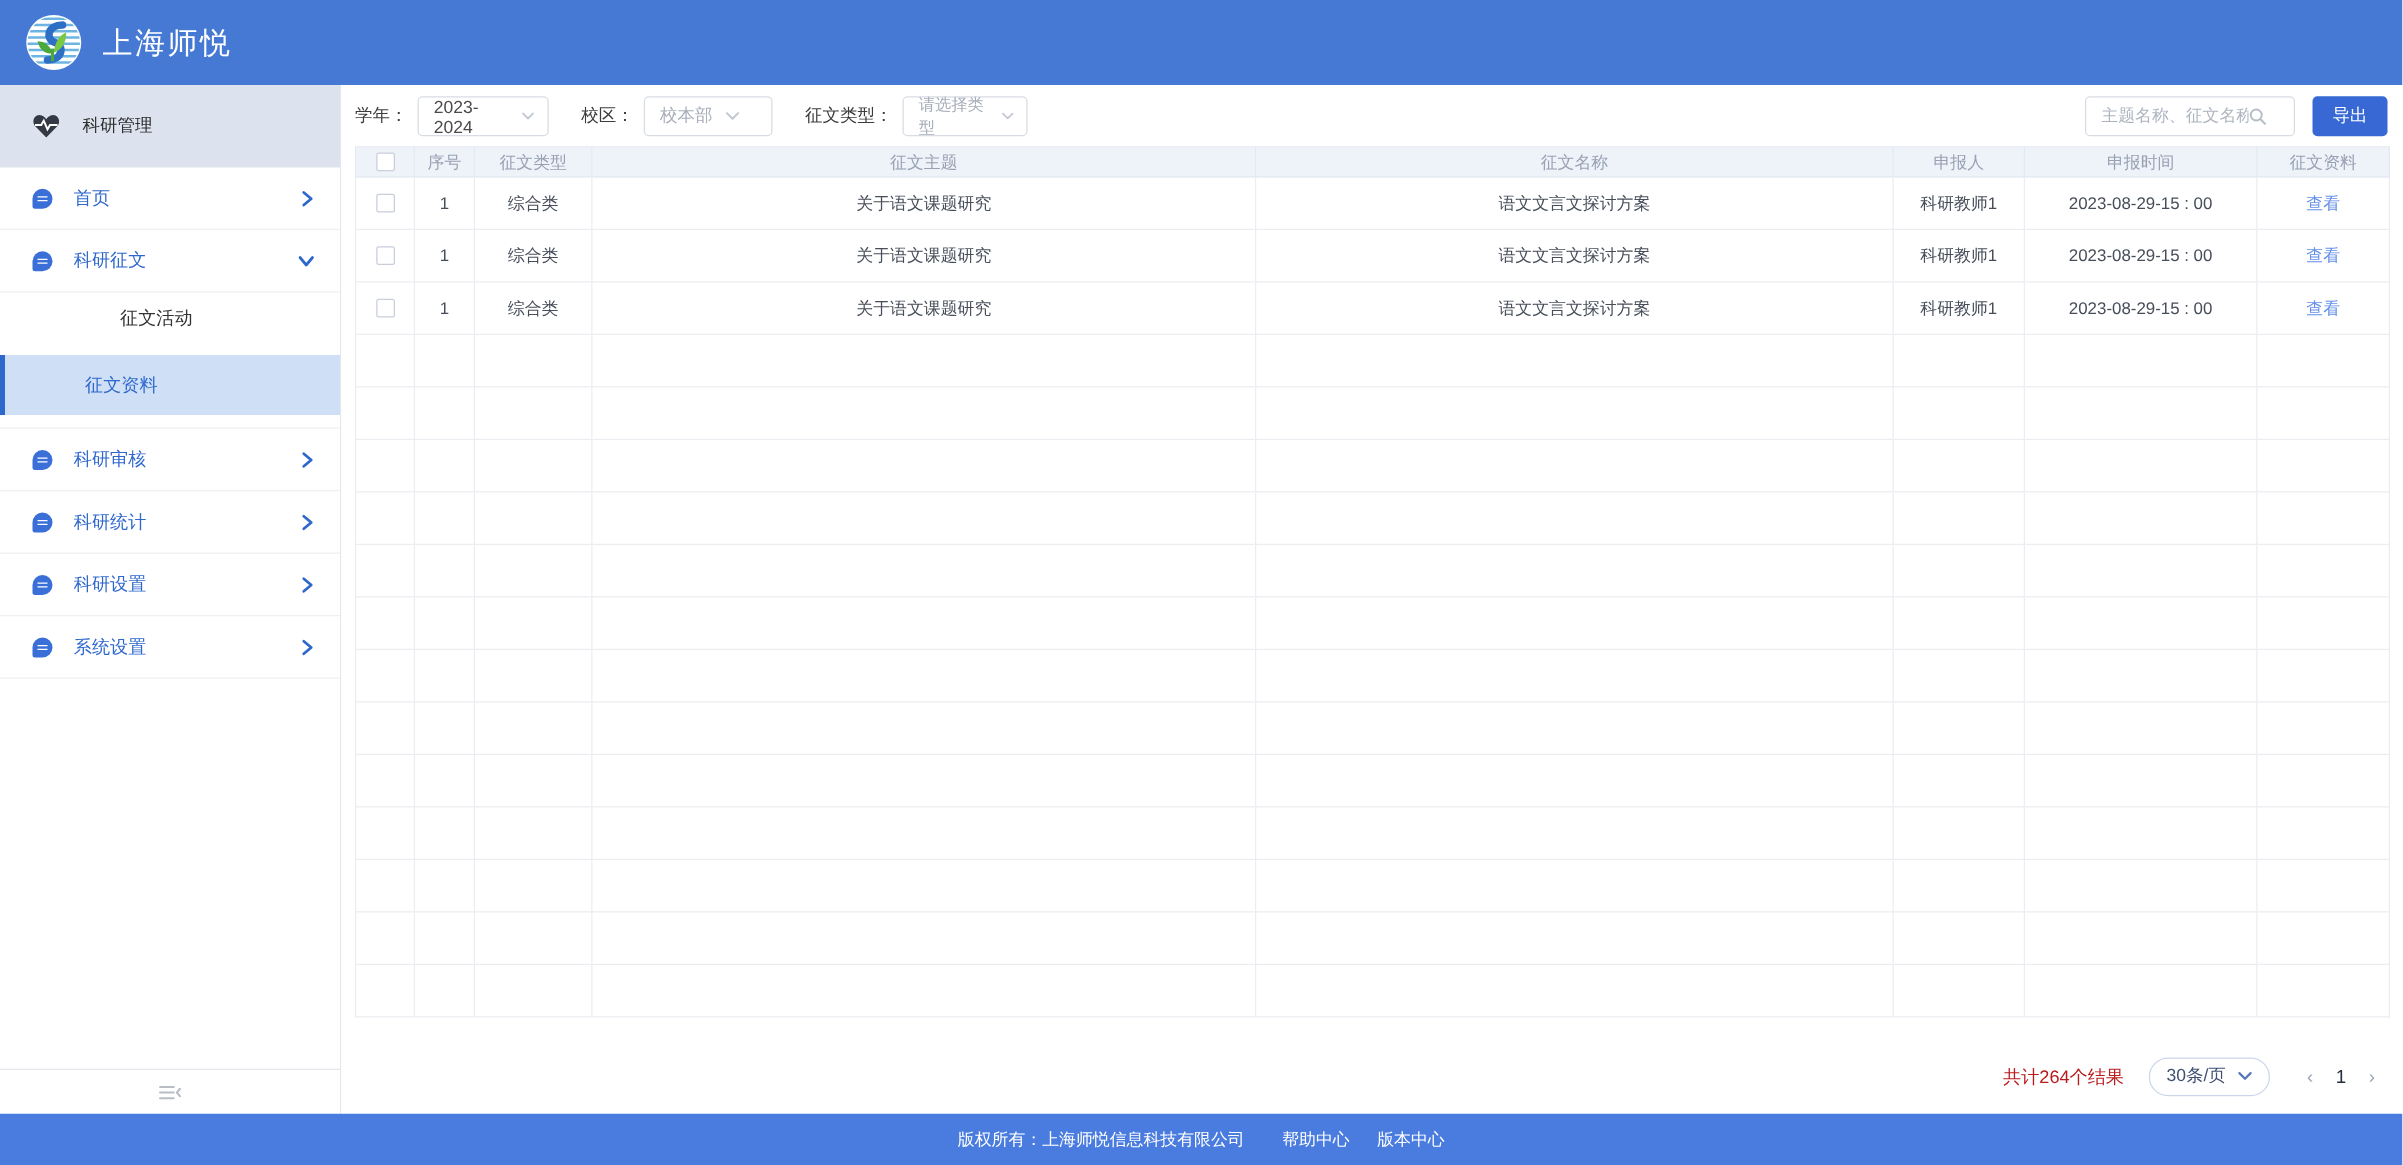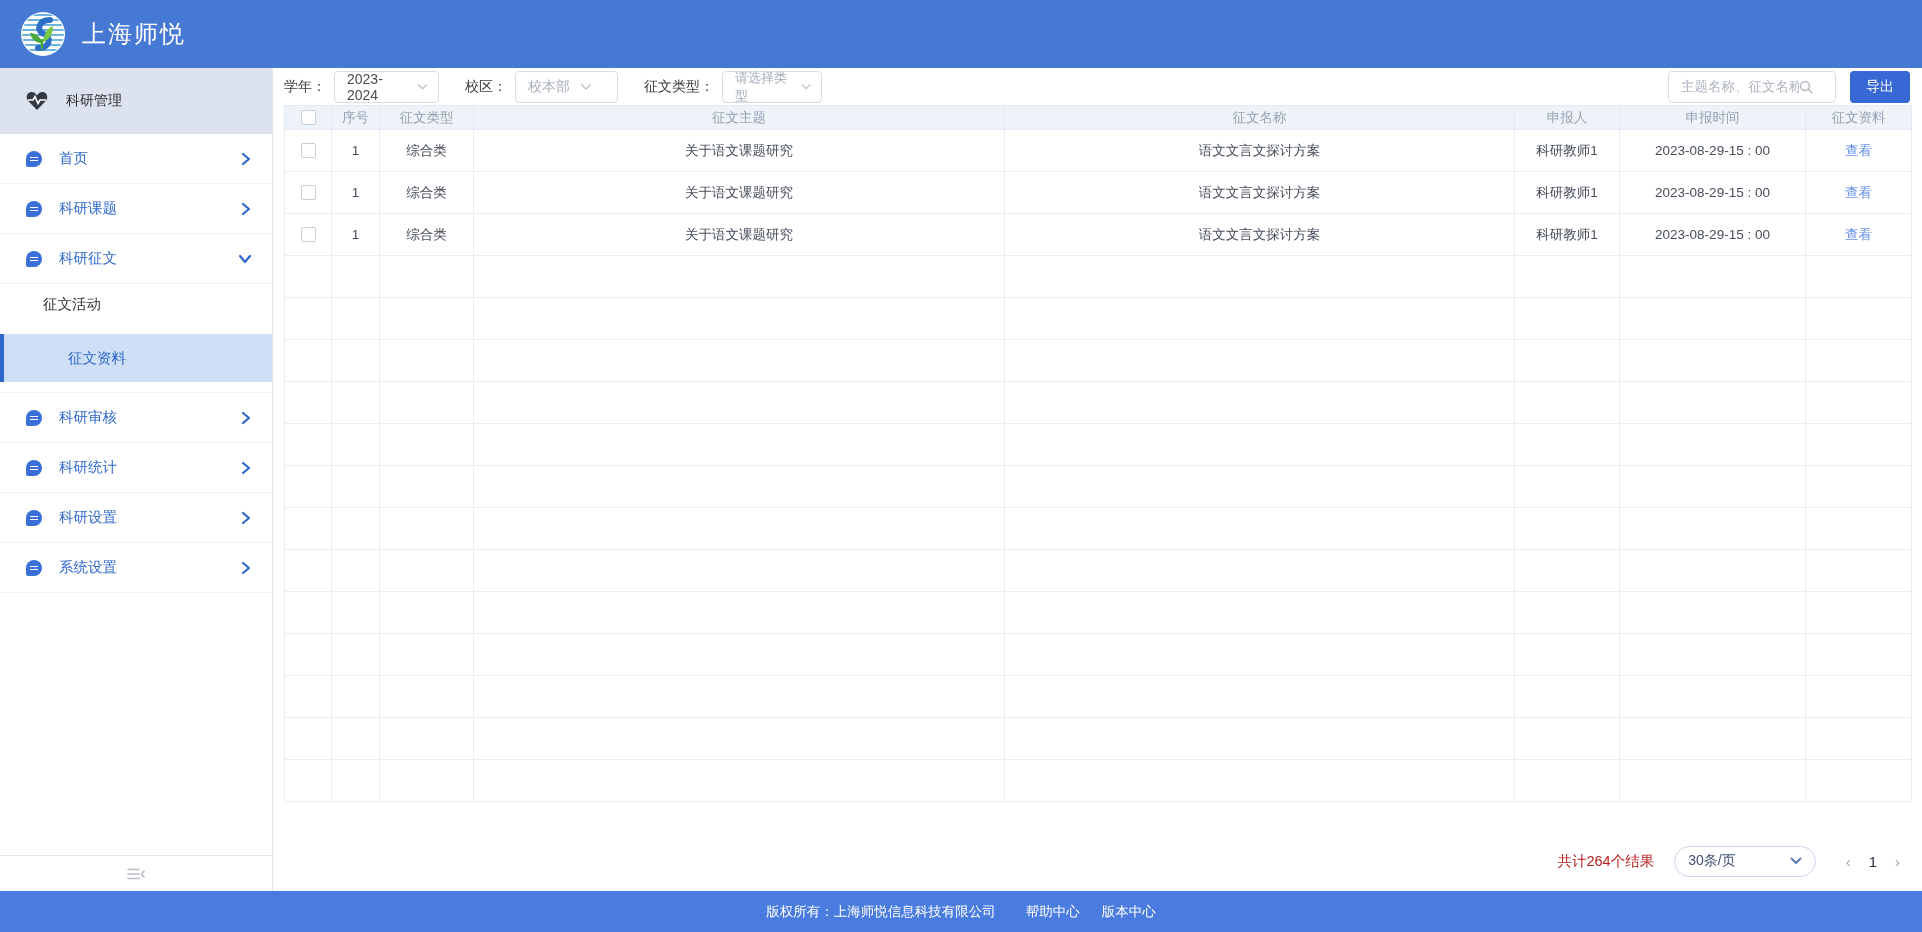--- a/index.html
+++ b/index.html
@@ -18,27 +18,27 @@
   .sidebar { width:273px; flex:0 0 auto; border-right:1px solid #e3e6eb; display:flex; flex-direction:column; background:#fff; }
   .side-head { height:66px; background:#dce3ee; display:flex; align-items:center; padding-left:26px; flex:0 0 auto; }
   .side-head-title { font-size:14px; color:#2d2d2d; margin-left:18px; }
   .nav { flex:1 1 auto; overflow:hidden; }
   .mi { height:50px; display:flex; align-items:center; padding:0 20px 0 26px; border-bottom:1px solid #eef0f3; cursor:pointer; }
   .mi-label { flex:1; margin-left:17px; font-size:14.5px; color:#2f68cc; }
   .bubble { width:16px; height:16px; background:#3a6fd8; border-radius:8px 8px 8px 2px; position:relative; flex:0 0 auto; }
   .bubble::before { content:""; position:absolute; left:4px; top:6px; width:8px; height:1.5px; background:#fff; box-shadow:0 3px 0 #fff; }
   .chev { flex:0 0 auto; }
   .submenu { border-bottom:1px solid #eef0f3; padding-bottom:10px; }
-  .smi { height:40px; display:flex; align-items:center; padding-left:43px; font-size:14.5px; color:#333; cursor:pointer; }
+  .smi { height:40px; display:flex; align-items:center; padding-left:96px; font-size:14.5px; color:#333; cursor:pointer; }
   .smi.active { height:48px; margin-top:10px; background:#cfe0f6; color:#2f68cc; border-left:4px solid #2f68cc; padding-left:64px; }
   .side-foot { height:36px; border-top:1px solid #e3e6eb; display:flex; align-items:center; justify-content:center; flex:0 0 auto; }
 
   
   .content { flex:1 1 auto; display:flex; flex-direction:column; min-width:0; background:#fff; }
-  .filter-bar { height:37px; flex:0 0 auto; display:flex; align-items:center; padding:0 12px 0 11px; }
+  .filter-bar { height:49px; flex:0 0 auto; display:flex; align-items:center; padding:0 12px 0 11px; }
   .f-label { font-size:14px; color:#3c3c3c; margin-right:8px; }
   .f-group { display:flex; align-items:center; margin-right:26px; }
   .select-box { height:32px; border:1px solid #d8dce3; border-radius:4px; display:flex; align-items:center; justify-content:flex-start; padding:0 10px 0 12px; background:#fff; cursor:pointer; }
   .select-box .val { font-size:14px; color:#4a4a4a; margin-right:10px; }
   .select-box .val.ph { color:#a6adb9; }
   .right-tools { margin-left:auto; display:flex; align-items:center; }
   .search-box { width:168px; height:32px; border:1px solid #d8dce3; border-radius:4px; display:flex; align-items:center; padding:0 10px 0 12px; margin-right:14px; }
   .search-box input { border:none; outline:none; width:118px; font-size:13.5px; color:#4a4a4a; font-family:inherit; }
   .search-box input::placeholder { color:#aeb4bf; }
   .btn-export { width:60px; height:32px; background:#3768d4; color:#fff; font-size:14px; border:none; border-radius:4px; cursor:pointer; font-family:inherit; }
@@ -47,21 +47,21 @@
   .table-wrap { flex:1 1 auto; padding:0 12px 0 11px; min-height:0; }
   table { width:100%; border-collapse:collapse; table-layout:fixed; }
   th { background:#eef3fa; color:#98a1b3; font-weight:normal; font-size:13.5px; height:24px; border:1px solid #e4eaf2; }
   td { height:42px; border:1px solid #ecedf1; text-align:center; font-size:13.5px; color:#474e5a; }
   .cb { width:15px; height:15px; border:1px solid #c9cedb; border-radius:2px; background:#fff; display:inline-block; vertical-align:middle; cursor:pointer; }
   .link-view { color:#6590e8; cursor:pointer; text-decoration:none; }
 
   
   .pagination { flex:0 0 auto; height:60px; display:flex; align-items:center; justify-content:flex-end; padding-right:14px; }
   .total-text { font-size:14.5px; color:#b91c1c; margin-right:20px; }
-  .page-size { height:31px; border:1px solid #ccd6ea; border-radius:16px; display:flex; align-items:center; padding:0 13px; cursor:pointer; margin-right:22px;gap:45px; }
+  .page-size { height:31px; border:1px solid #ccd6ea; border-radius:16px; display:flex; align-items:center; padding:0 13px; cursor:pointer; margin-right:22px; }
   .page-size .val { font-size:14px; color:#3f4f73; margin-right:9px; }
   .pg-arrow { font-size:15px; color:#9aa7bb; padding:0 8px; cursor:pointer; user-select:none; }
   .pg-num { font-size:15px; color:#272f3e; padding:0 10px; cursor:pointer; }
 
   
   .footer { height:41px; flex:0 0 auto; background:#4a7cdf; display:flex; align-items:center; justify-content:center; }
   .footer span { color:#fff; font-size:13.5px; }
   .footer .sep { width:30px; }
   .foot-link { cursor:pointer; }
 </style>
@@ -106,27 +106,20 @@
           <path d="M11 19 L2.2 10 C-0.8 6.6 1 1 5.6 1 C8.2 1 10 2.8 11 4.4 C12 2.8 13.8 1 16.4 1 C21 1 22.8 6.6 19.8 10 Z" fill="#333a44"></path>
           <polyline points="2,9 7,9 9,5.5 12,12.5 14,9 20,9" fill="none" stroke="#ffffff" stroke-width="1.6"></polyline>
         </svg>
         <span class="side-head-title">科研管理</span>
       </div>
 
       <nav class="nav">
         <div class="mi">
           <span class="bubble"></span>
           <span class="mi-label">首页</span>
-          <svg class="chev" width="12" height="14" viewBox="0 0 12 14">
-              <polyline points="3,2 9,7 3,12" fill="none" stroke="#2f68cc" stroke-width="2.2" stroke-linecap="round" stroke-linejoin="round"></polyline>
-            </svg>
-        </div>
-        <div class="mi">
-          <span class="bubble"></span>
-          <span class="mi-label">科研课题</span>
           <svg class="chev" width="12" height="14" viewBox="0 0 12 14">
               <polyline points="3,2 9,7 3,12" fill="none" stroke="#2f68cc" stroke-width="2.2" stroke-linecap="round" stroke-linejoin="round"></polyline>
             </svg>
         </div>
         <div class="mi" style="border-bottom:1px solid #eef0f3;">
           <span class="bubble"></span>
           <span class="mi-label">科研征文</span>
           <svg class="chev" width="14" height="12" viewBox="0 0 14 12">
               <polyline points="2,3 7,9 12,3" fill="none" stroke="#2f68cc" stroke-width="2.2" stroke-linecap="round" stroke-linejoin="round"></polyline>
             </svg>

